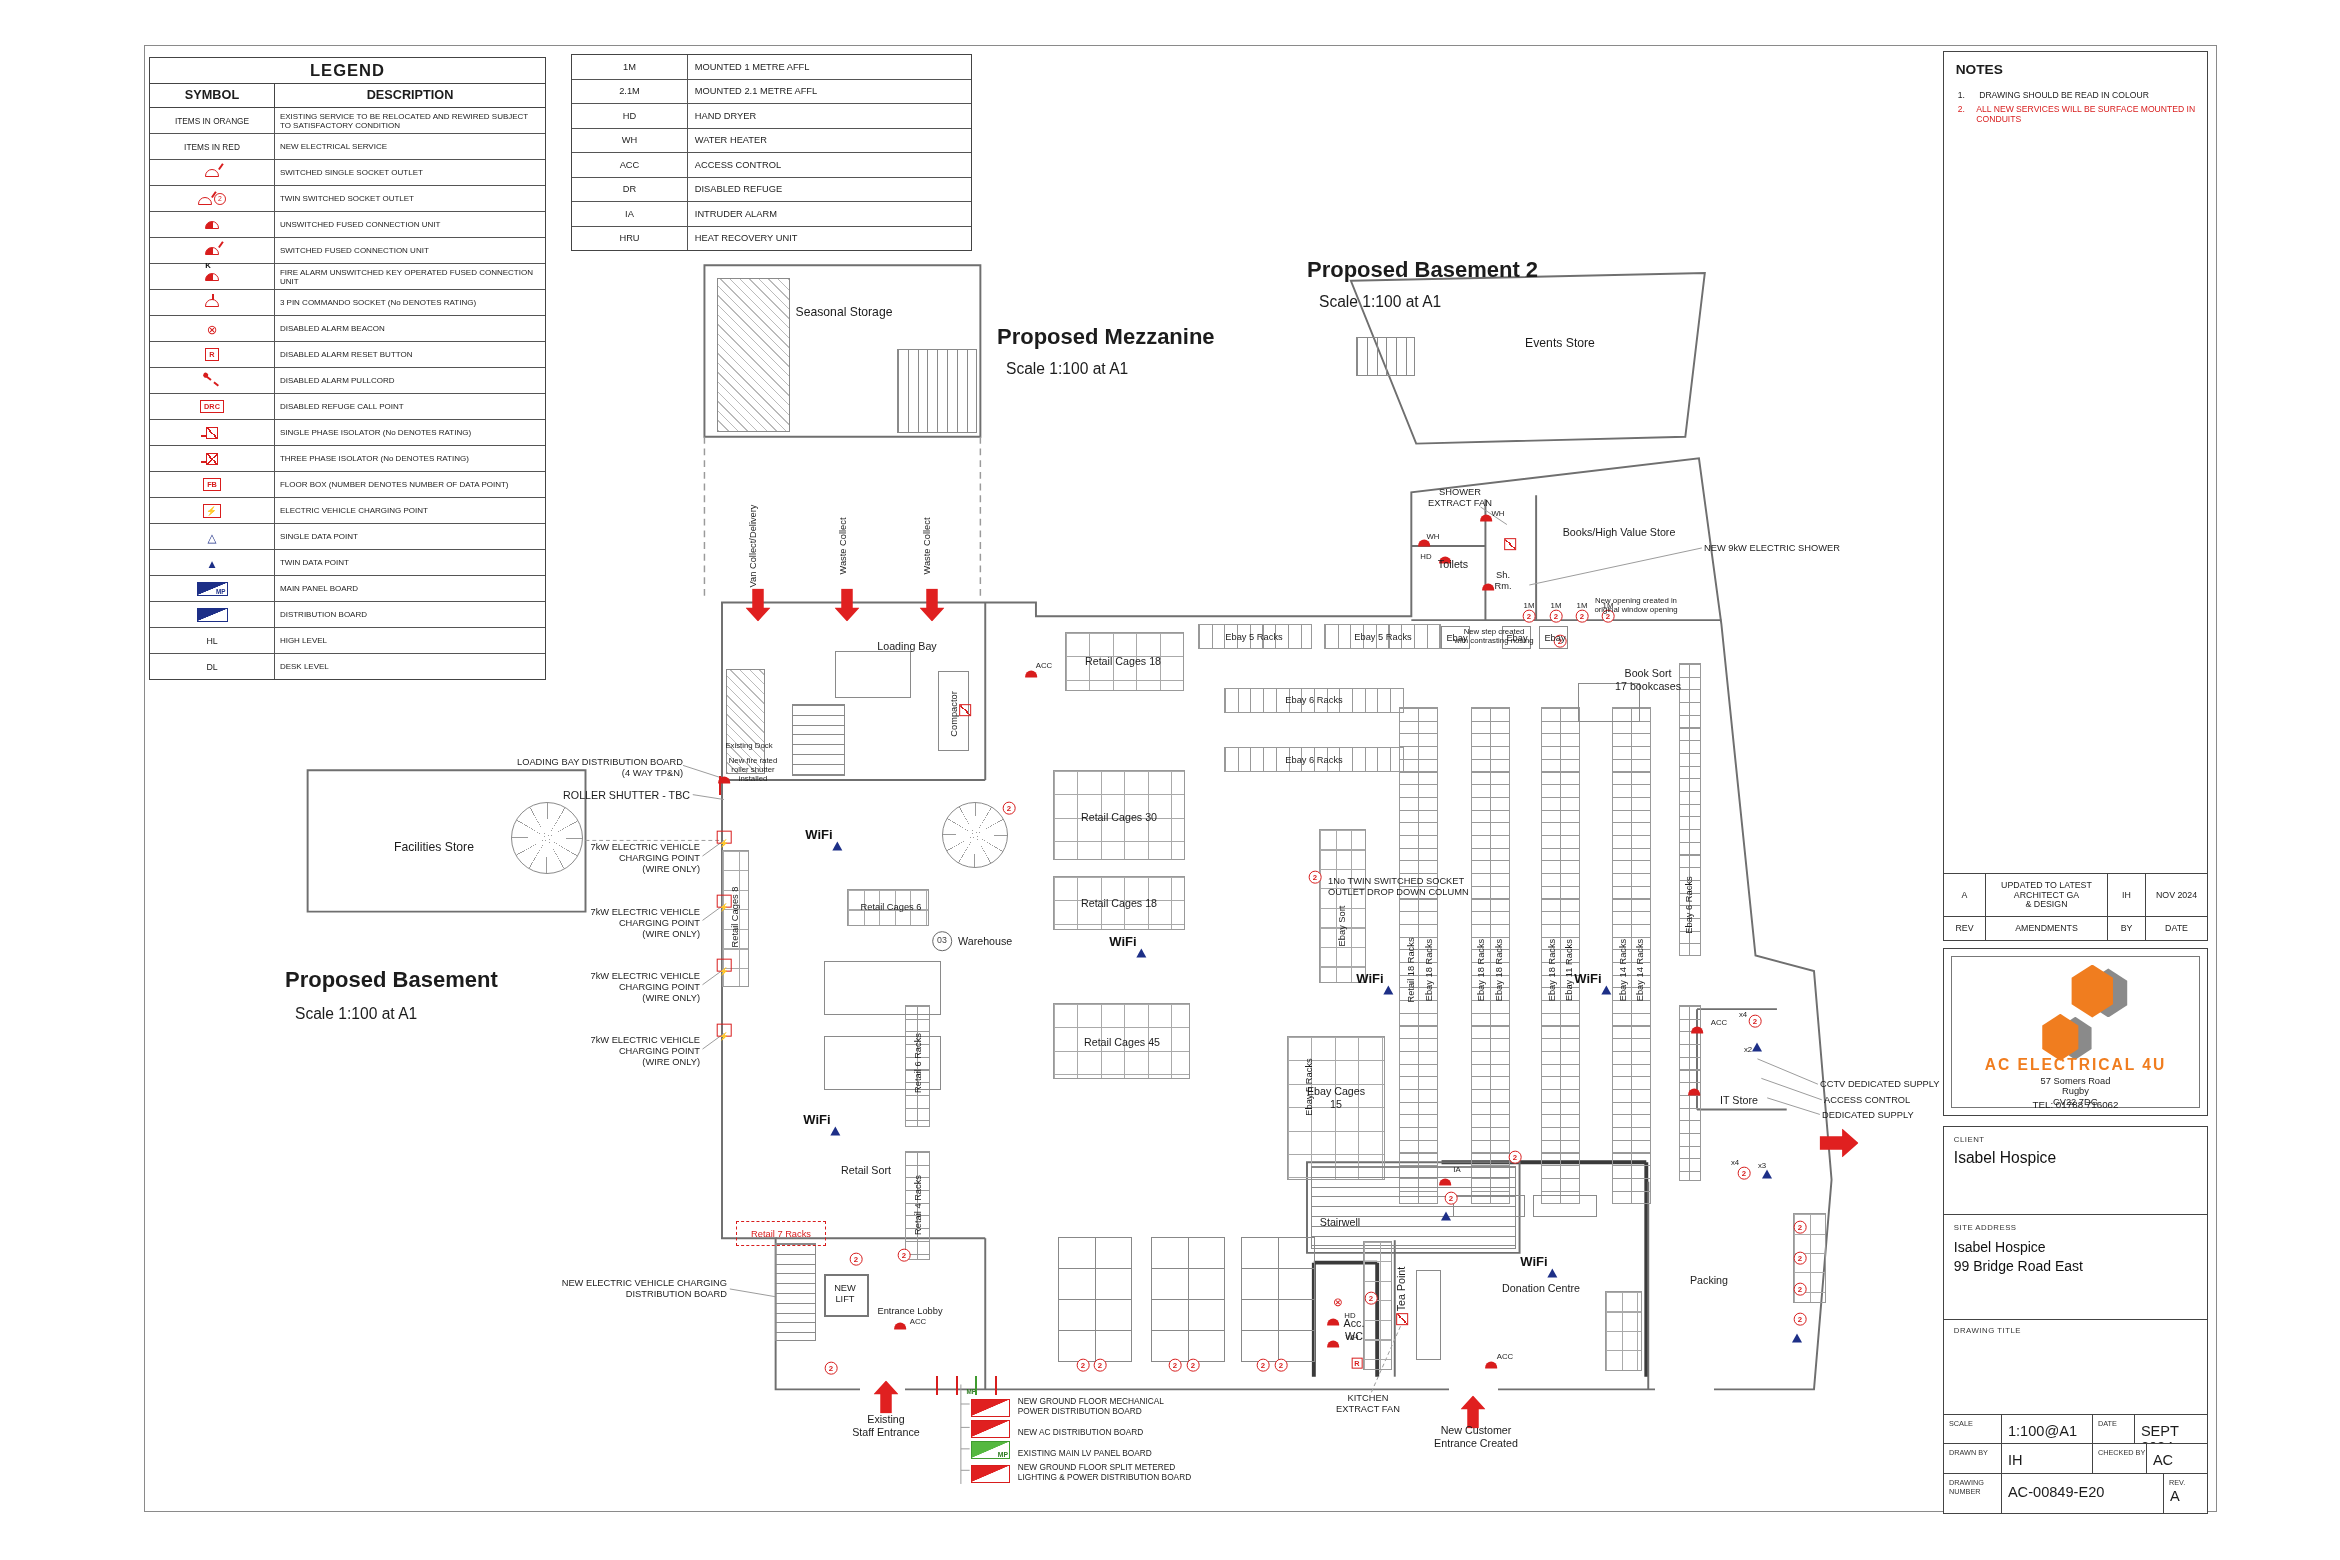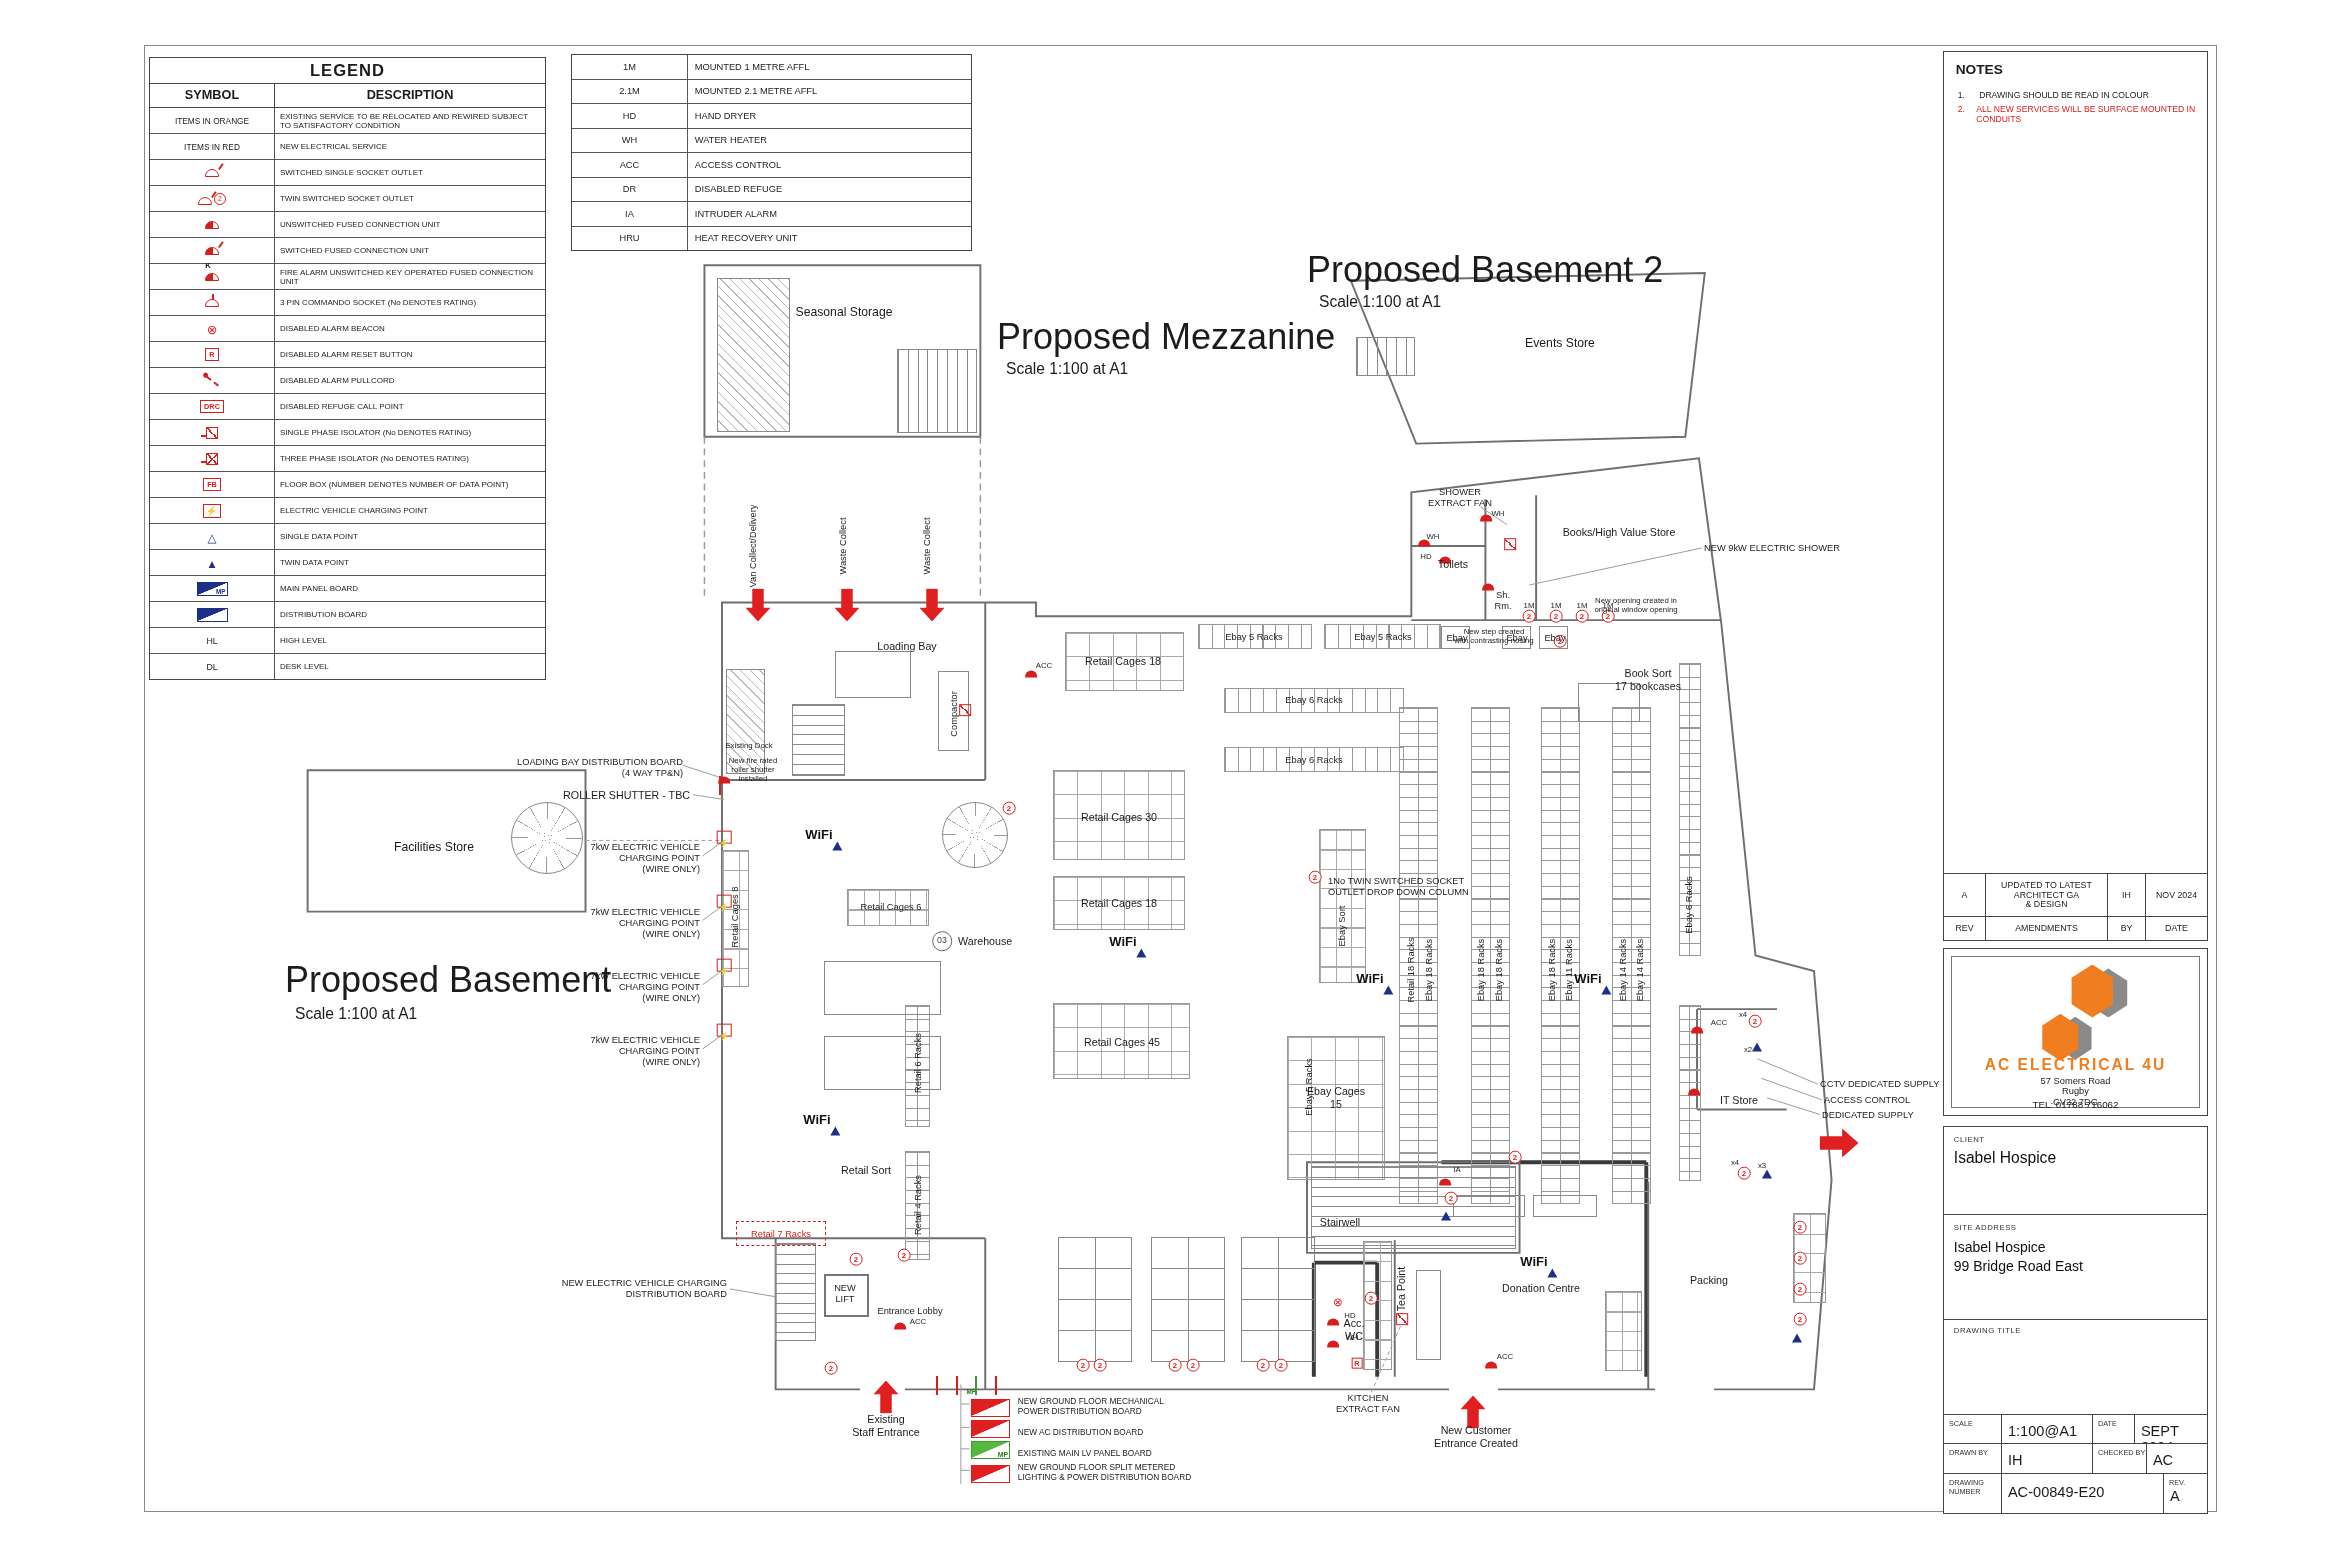--- a/index.html
+++ b/index.html
@@ -97,21 +97,21 @@
   .box-red-dash{border:1.2px dashed #d81d1d}
   .gap{background:#fff}
 
   .pl{position:absolute;transform:translate(-50%,-50%);font-size:12.2px;color:#1c1c1c;text-align:center;white-space:pre-line;line-height:1.18;z-index:4}
   .pl.la{transform:translate(0,-50%);text-align:left}
   .pl.ra{transform:translate(-100%,-50%);text-align:right}
   .pl.v{writing-mode:vertical-rl;transform:translate(-50%,-50%) rotate(180deg);white-space:nowrap}
   .pl.sm{font-size:10.7px}
   .pl.xs{font-size:9.3px}
   .pl.xxs{font-size:7.8px}
-  .pl.big{font-size:36px;font-weight:400;white-space:nowrap}
+  .pl.big{font-size:22px;font-weight:700;white-space:nowrap}
   .pl.sub{font-size:15.6px;white-space:nowrap}
   .pl.red{color:#d81d1d}
 
   .ps{position:absolute;transform:translate(-50%,-50%);z-index:3}
   .s-dome{width:11.7px;height:6.8px;background:#d81d1d;border-radius:11.7px 11.7px 0 0}
   .s-s2{width:12.7px;height:12.7px;border:1.2px solid #d81d1d;border-radius:50%;color:#d81d1d;
         font-size:7.8px;font-weight:700;line-height:11.7px;text-align:center;box-sizing:border-box;background:#fff}
   .s-iso{width:11.7px;height:11.7px;border:1.2px solid #d81d1d;box-sizing:border-box;background:linear-gradient(45deg,transparent 45%,#d81d1d 45%,#d81d1d 55%,transparent 55%)}
   .s-bea::before{content:"⊗";color:#d81d1d;font-size:11.7px;line-height:11.7px}
   .s-res{width:10.7px;height:10.7px;border:1.2px solid #d81d1d;color:#d81d1d;font-size:7.3px;font-weight:700;line-height:9.8px;text-align:center;box-sizing:border-box}
@@ -430,21 +430,21 @@
         <span class="pl xs" style="left: 1517px; top: 638px;">Ebay</span>
         <span class="pl xs" style="left: 1555px; top: 638px;">Ebay</span>
         <span class="pl xs" style="left: 1314px; top: 700px;">Ebay 6 Racks</span>
         <span class="pl xs" style="left: 1314px; top: 760px;">Ebay 6 Racks</span>
         <span class="pl sm" style="left: 1619px; top: 532px;">Books/High Value Store</span>
         <span class="pl sm" style="left: 1648px; top: 680px;">Book Sort
 17 bookcases</span>
         <span class="pl xs" style="left: 1460px; top: 498px;">SHOWER
 EXTRACT FAN</span>
         <span class="pl sm" style="left: 1453px; top: 564px;">Toilets</span>
-        <span class="pl xs" style="left: 1503px; top: 581px; margin-top: 20px;">Sh.
+        <span class="pl xs" style="left: 1503px; top: 581px;">Sh.
 Rm.</span>
         <span class="pl la xs" style="left: 1704px; top: 548px;">NEW 9kW ELECTRIC SHOWER</span>
         <span class="pl xxs" style="left: 1494px; top: 636px;">New step created
 with contrasting nosing</span>
         <span class="pl xxs" style="left: 1636px; top: 605px;">New opening created in
 original window opening</span>
         <span class="pl sm" style="left: 1119px; top: 817px;">Retail Cages 30</span>
         <span class="pl sm" style="left: 1119px; top: 903px;">Retail Cages 18</span>
         <span class="pl xs" style="left: 891px; top: 907px;">Retail Cages 6</span>
         <span class="pl la sm" style="left: 958px; top: 941px;">Warehouse</span>

